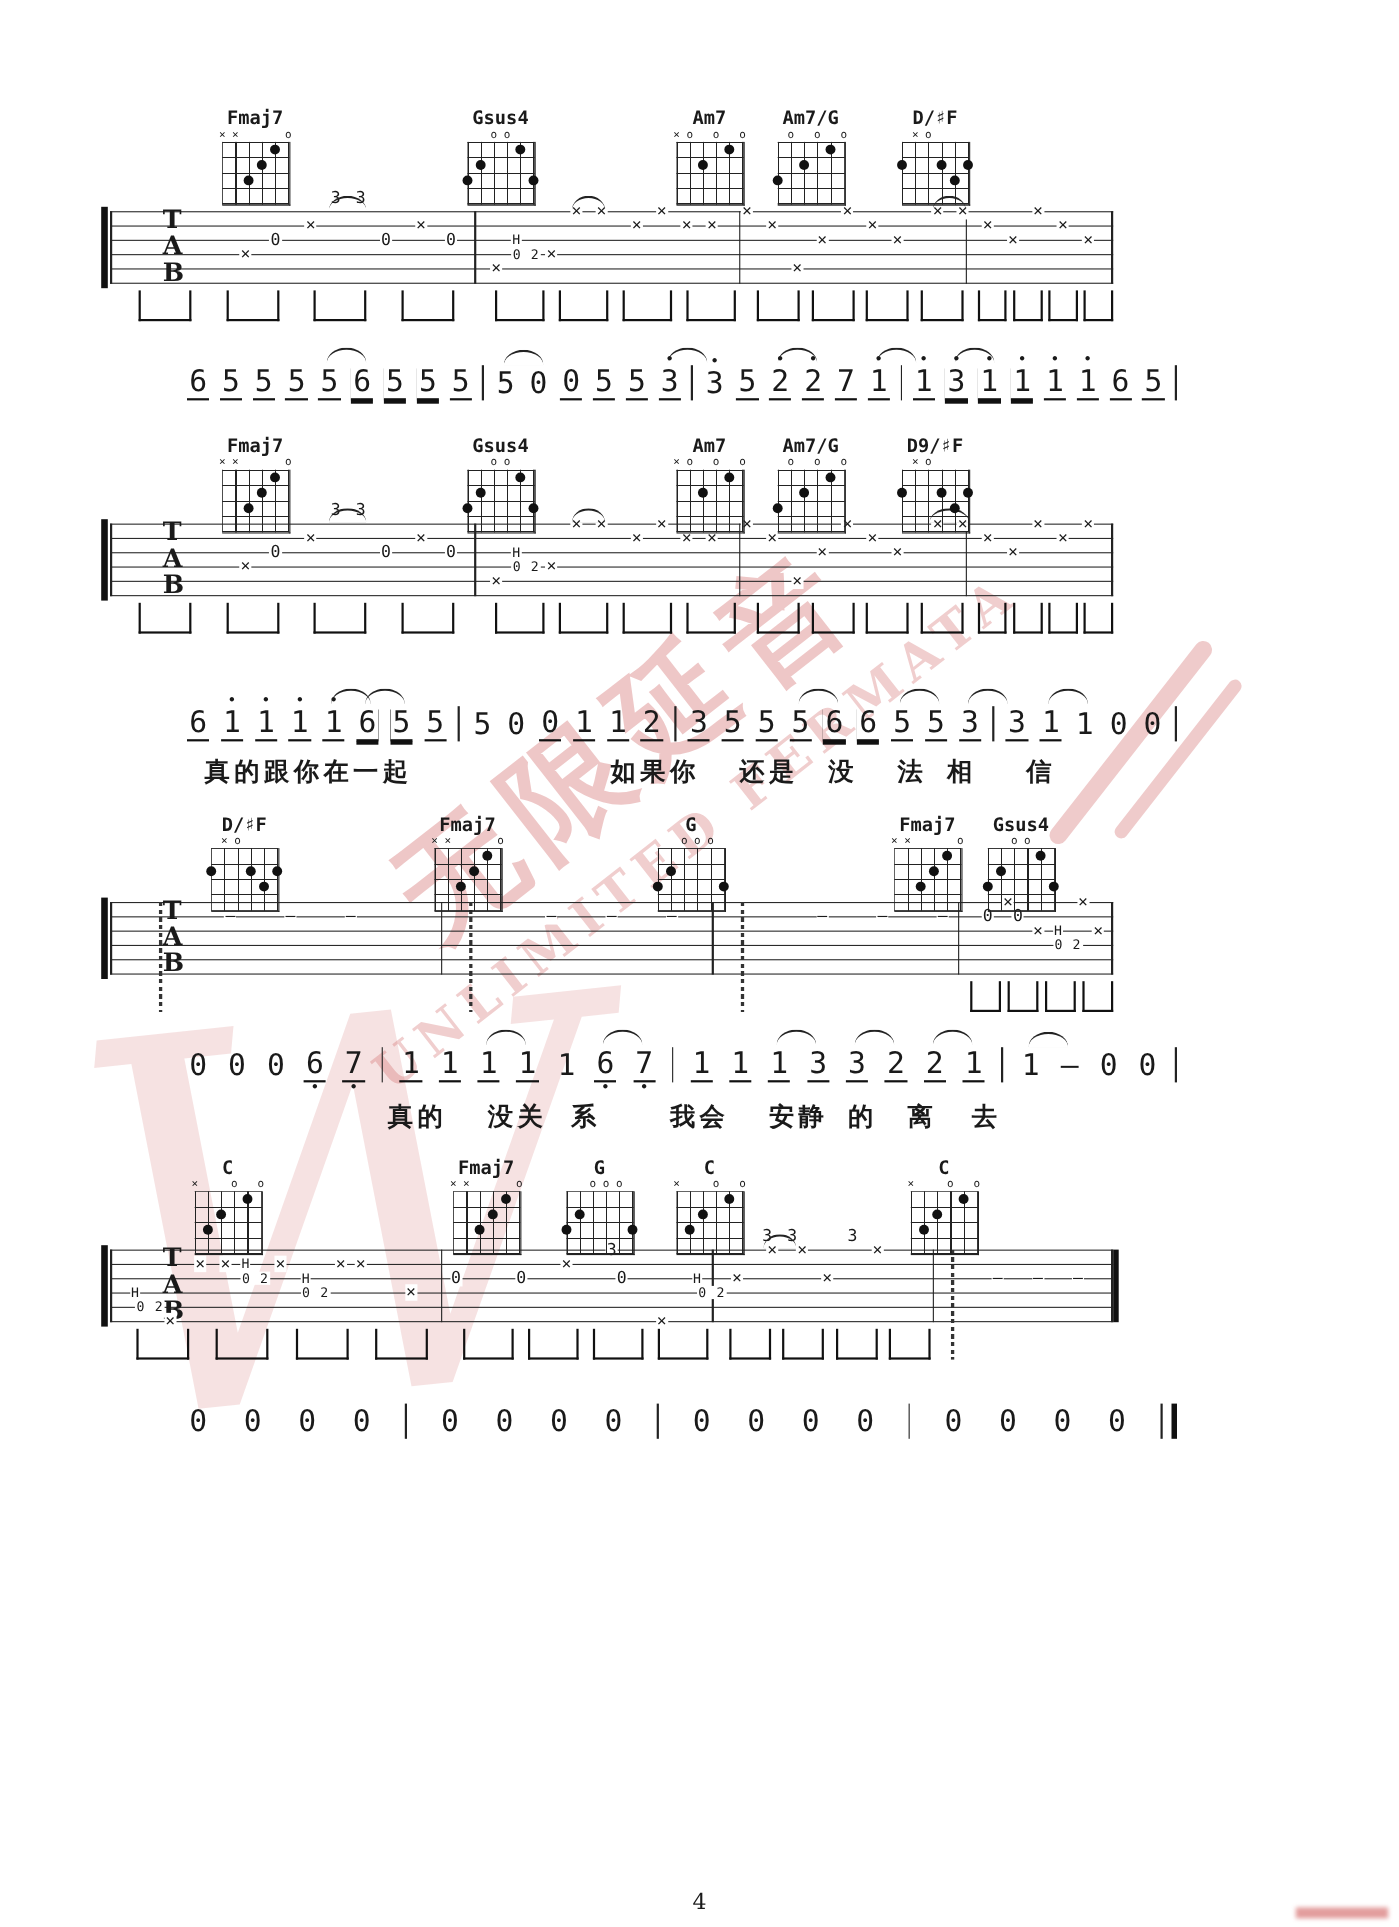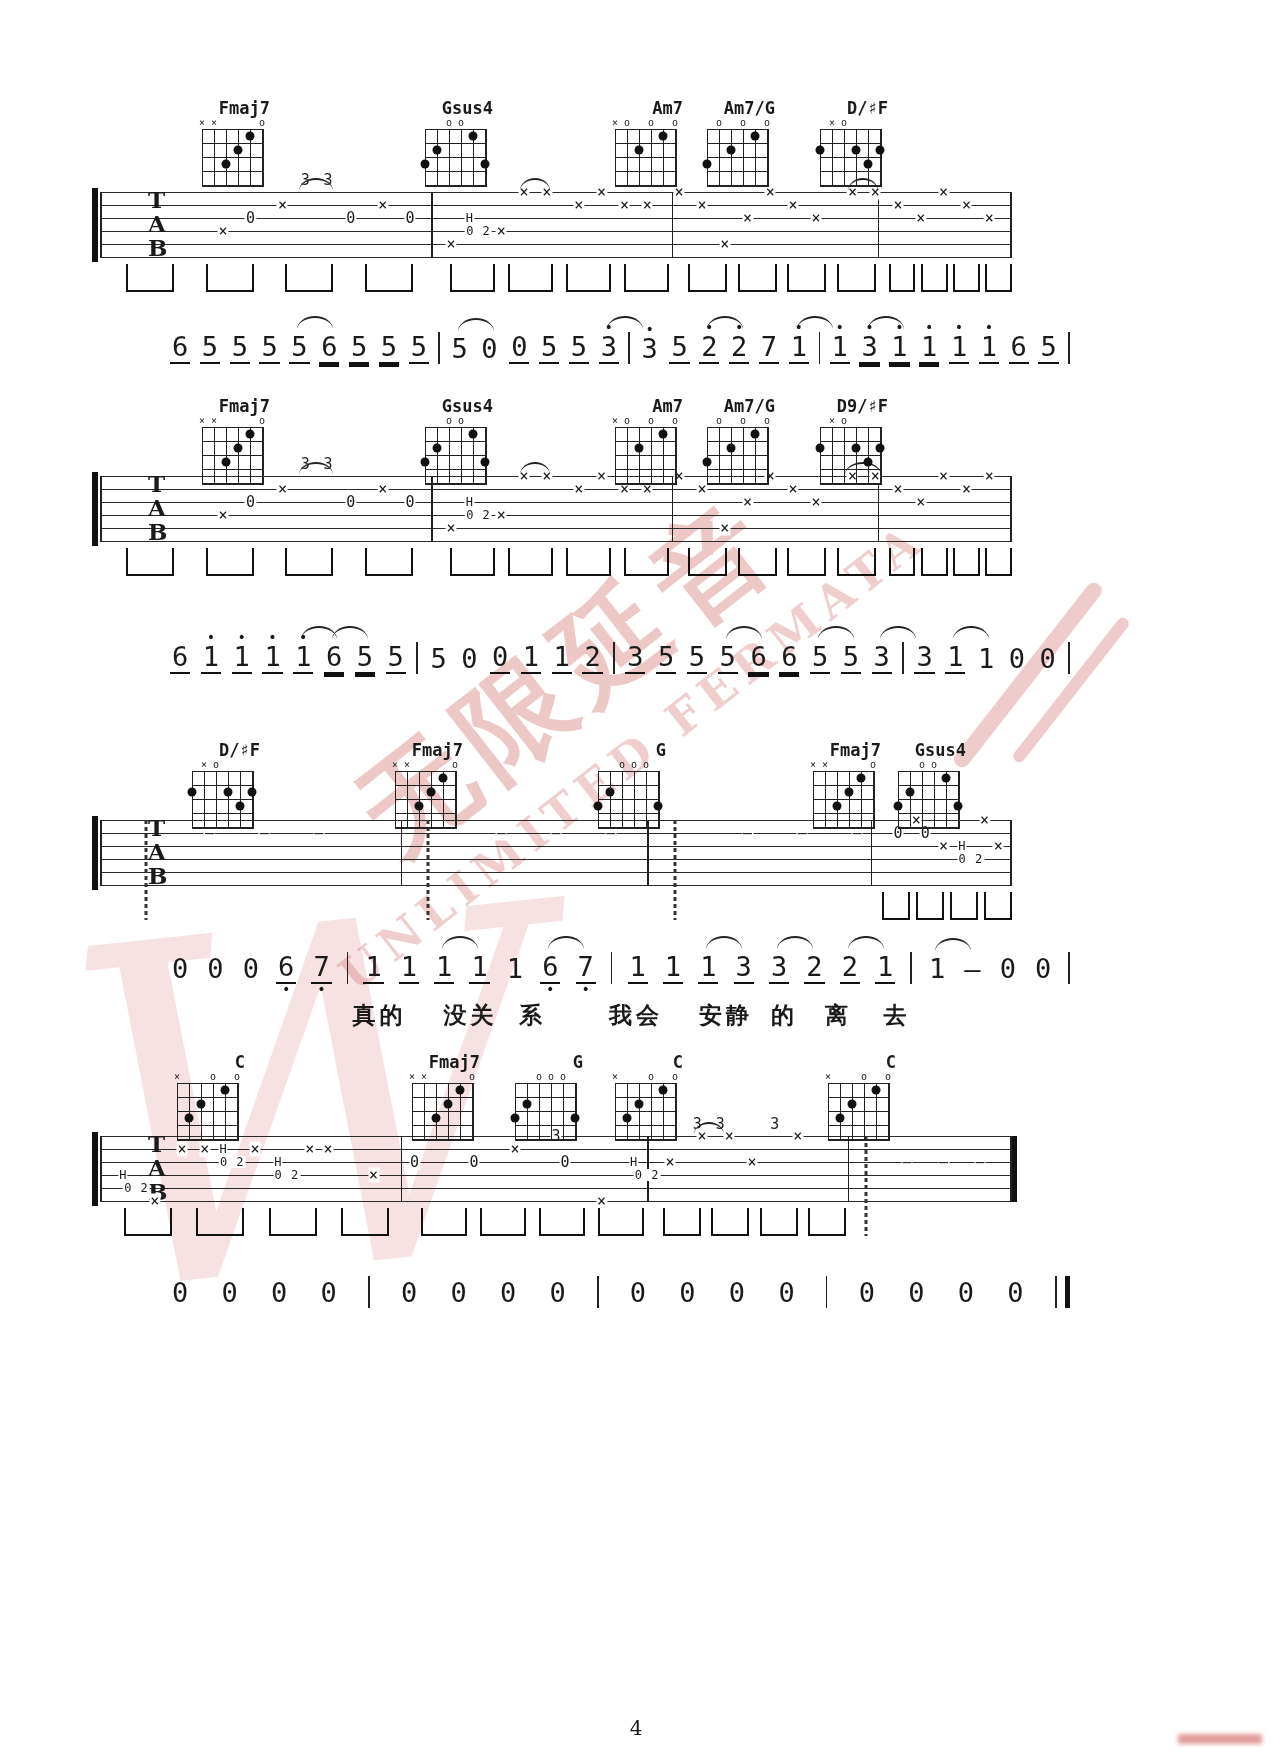--- a/index.html
+++ b/index.html
@@ -10,21 +10,21 @@
   #wm{z-index:0;pointer-events:none;}
   .wm-text{position:absolute;left:300px;top:820px;transform:rotate(-38deg);transform-origin:left center;
            text-align:center;white-space:nowrap;}
   .wm-cn{font-size:110px;letter-spacing:14px;font-weight:bold;color:rgba(205,92,92,.34);}
   .wm-en{font-size:46px;letter-spacing:8px;font-weight:bold;color:rgba(205,92,92,.30);font-family:"DejaVu Serif",serif;}
   .wm-logo{position:absolute;left:70px;top:830px;font-size:470px;font-style:italic;font-family:"DejaVu Serif",serif;
            color:rgba(226,160,160,.30);transform:rotate(-6deg);}
   .wm-stroke{position:absolute;background:rgba(205,92,92,.32);border-radius:8px;}
   .wm-smudge{position:absolute;left:1178px;top:1734px;width:84px;height:10px;background:rgba(200,60,60,.5);filter:blur(2px);}
   
-  .chord{position:absolute;width:76px;text-align:right;z-index:2;}
+  .chord{position:absolute;width:76px;text-align:center;z-index:2;}
   .chord .cname{font-family:"DejaVu Sans Mono",monospace;font-size:17px;font-weight:bold;white-space:nowrap;}
   .cgrid-wrap{position:relative;width:61px;margin:0 auto;}
   .cmarks{position:relative;height:11px;}
   .cmarks span{position:absolute;top:0;font-size:10px;line-height:10px;transform:translateX(-50%);font-family:"DejaVu Sans Mono",monospace;}
   .cgrid{position:relative;width:61px;height:57px;
     background:
       repeating-linear-gradient(90deg,#222 0 1px,transparent 1px 12px),
       repeating-linear-gradient(180deg,#222 0 1px,transparent 1px 14px);
     border-right:1px solid #222;border-bottom:1px solid #222;}
   .cdot{position:absolute;width:9px;height:9px;border-radius:50%;background:#111;transform:translate(-50%,-50%);}
@@ -693,20 +693,30 @@
         <div class="tok u1">5</div>
         <div class="tok u1">3<div class="arc-t"></div></div>
         <div class="mbar"></div>
         <div class="tok u1">3</div>
         <div class="tok u1">1<div class="arc-t"></div></div>
         <div class="tok">1</div>
         <div class="tok">0</div>
         <div class="tok">0</div>
         <div class="mbar"></div>
       </div>
+      <div class="lyrline" style="top: 686px;">
+        <span class="lyr" style="left: 2%;">真的跟你在一</span>
+        <span class="lyr" style="left: 20%;">起</span>
+        <span class="lyr" style="left: 43%;">如果你</span>
+        <span class="lyr" style="left: 56%;">还是</span>
+        <span class="lyr" style="left: 65%;">没</span>
+        <span class="lyr" style="left: 72%;">法</span>
+        <span class="lyr" style="left: 77%;">相</span>
+        <span class="lyr" style="left: 85%;">信</span>
+      </div>
       <div class="melody" style="top: 952px;">
         <div class="tok">0</div>
         <div class="tok">0</div>
         <div class="tok">0</div>
         <div class="tok u1">6<div class="dot-b">•</div></div>
         <div class="tok u1">7<div class="dot-b">•</div></div>
         <div class="mbar"></div>
         <div class="tok u1">1</div>
         <div class="tok u1">1</div>
         <div class="tok u1">1<div class="arc-t"></div></div>

